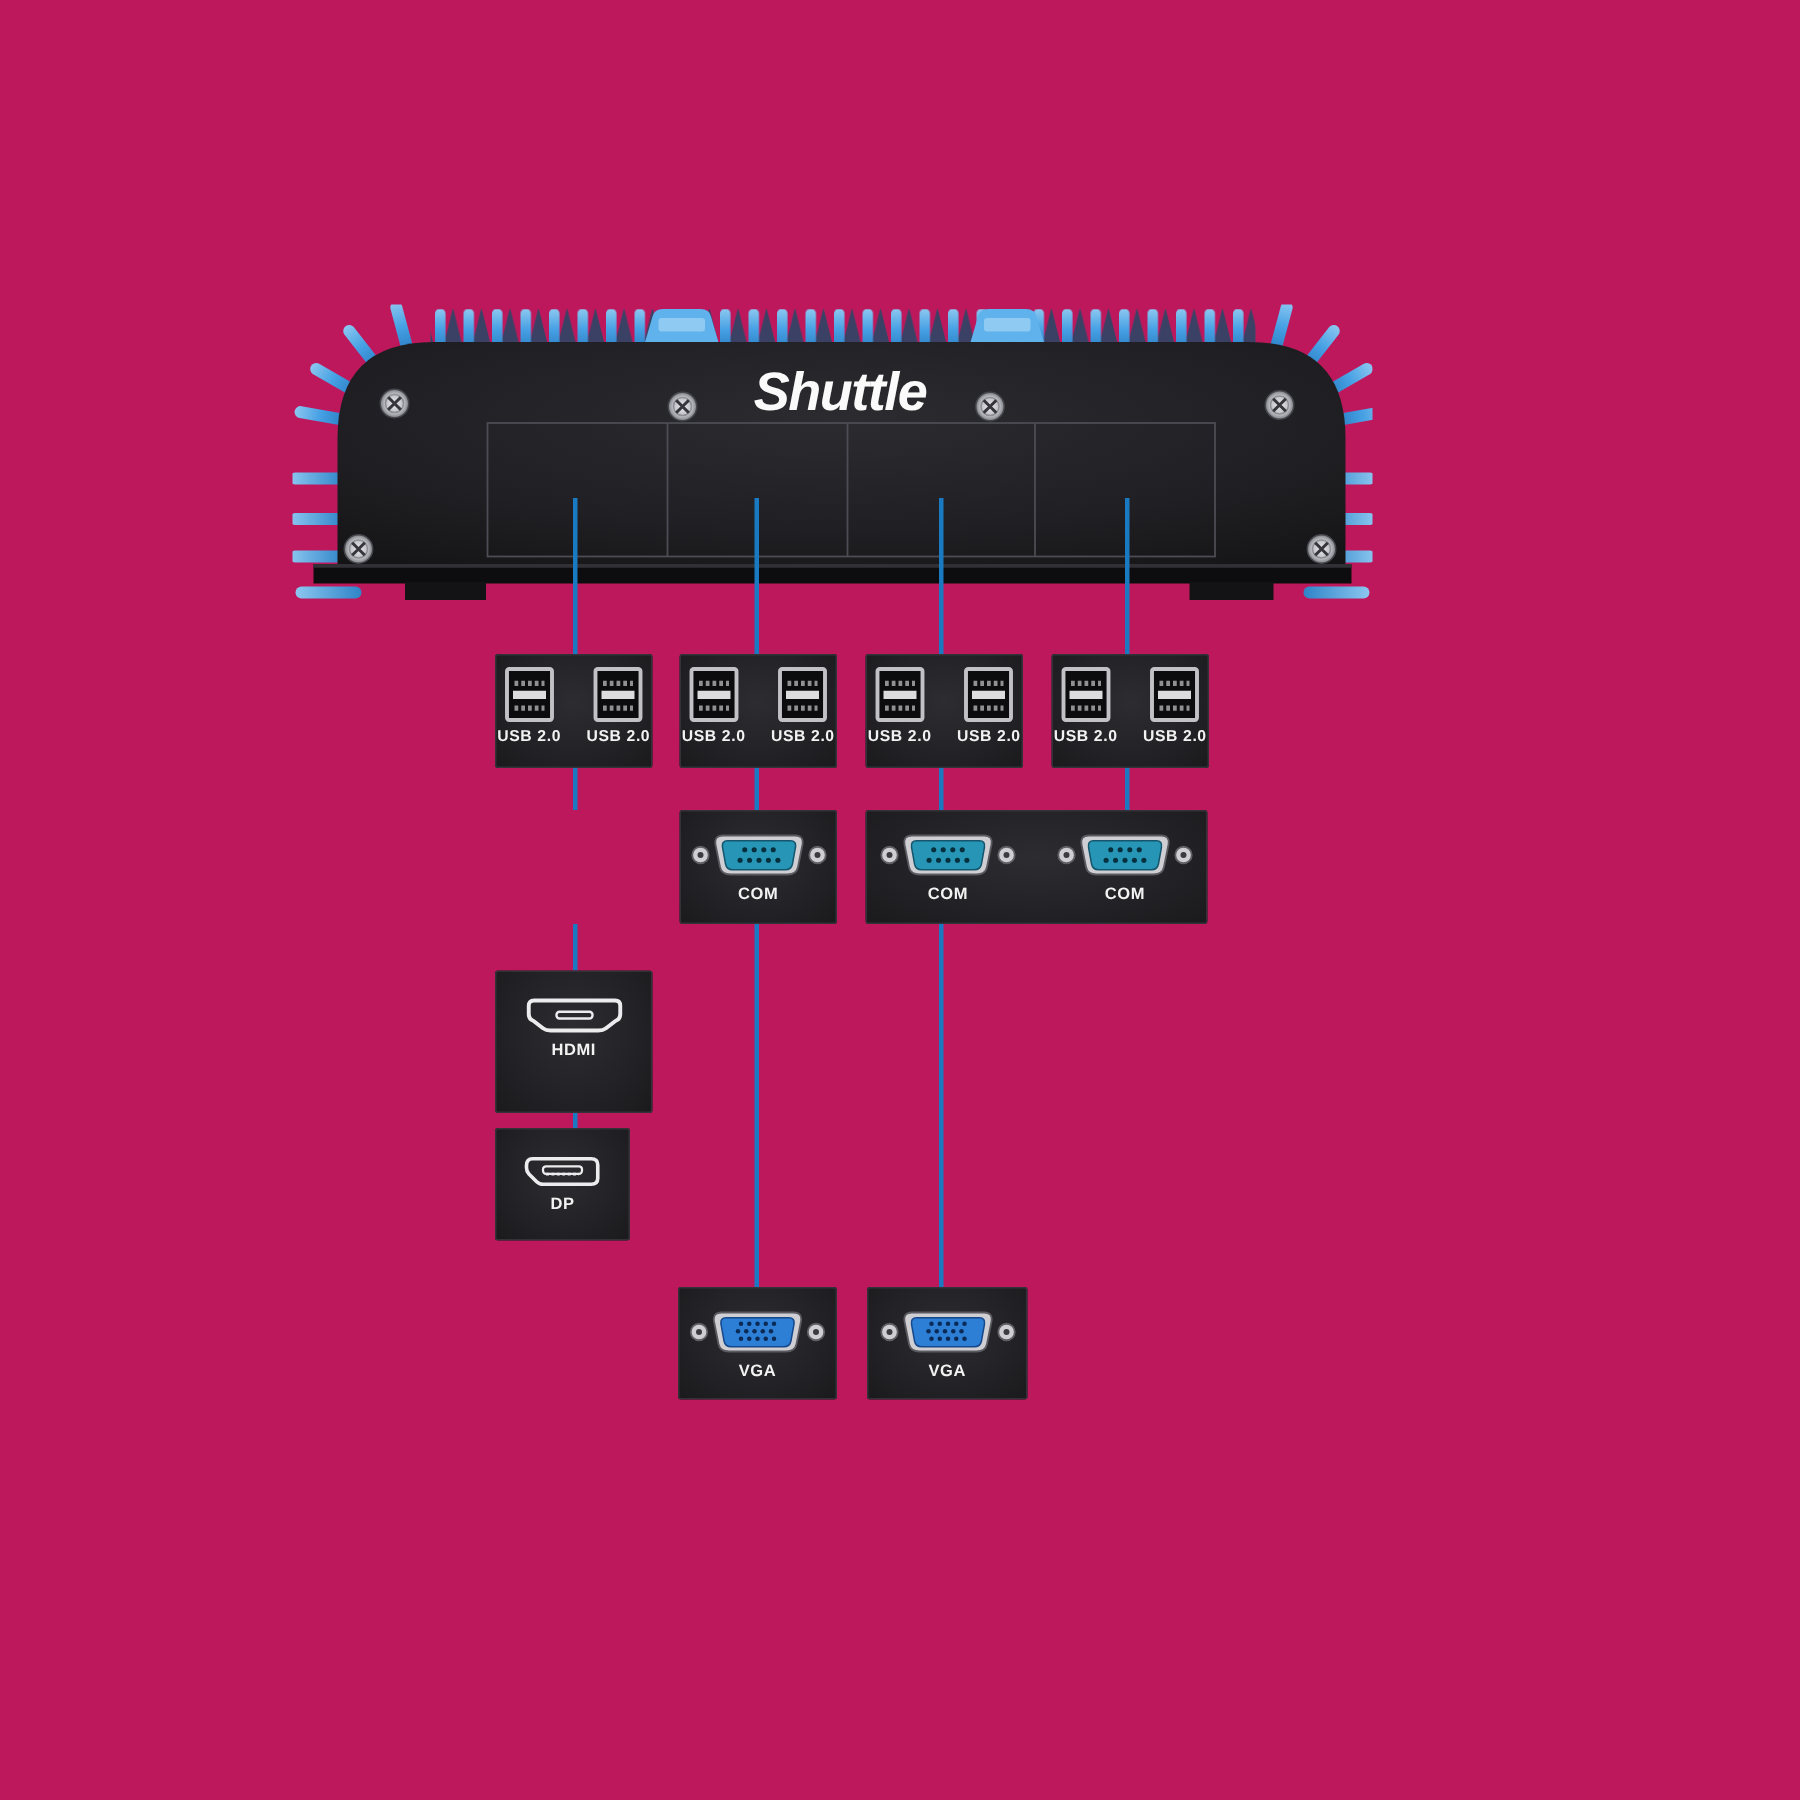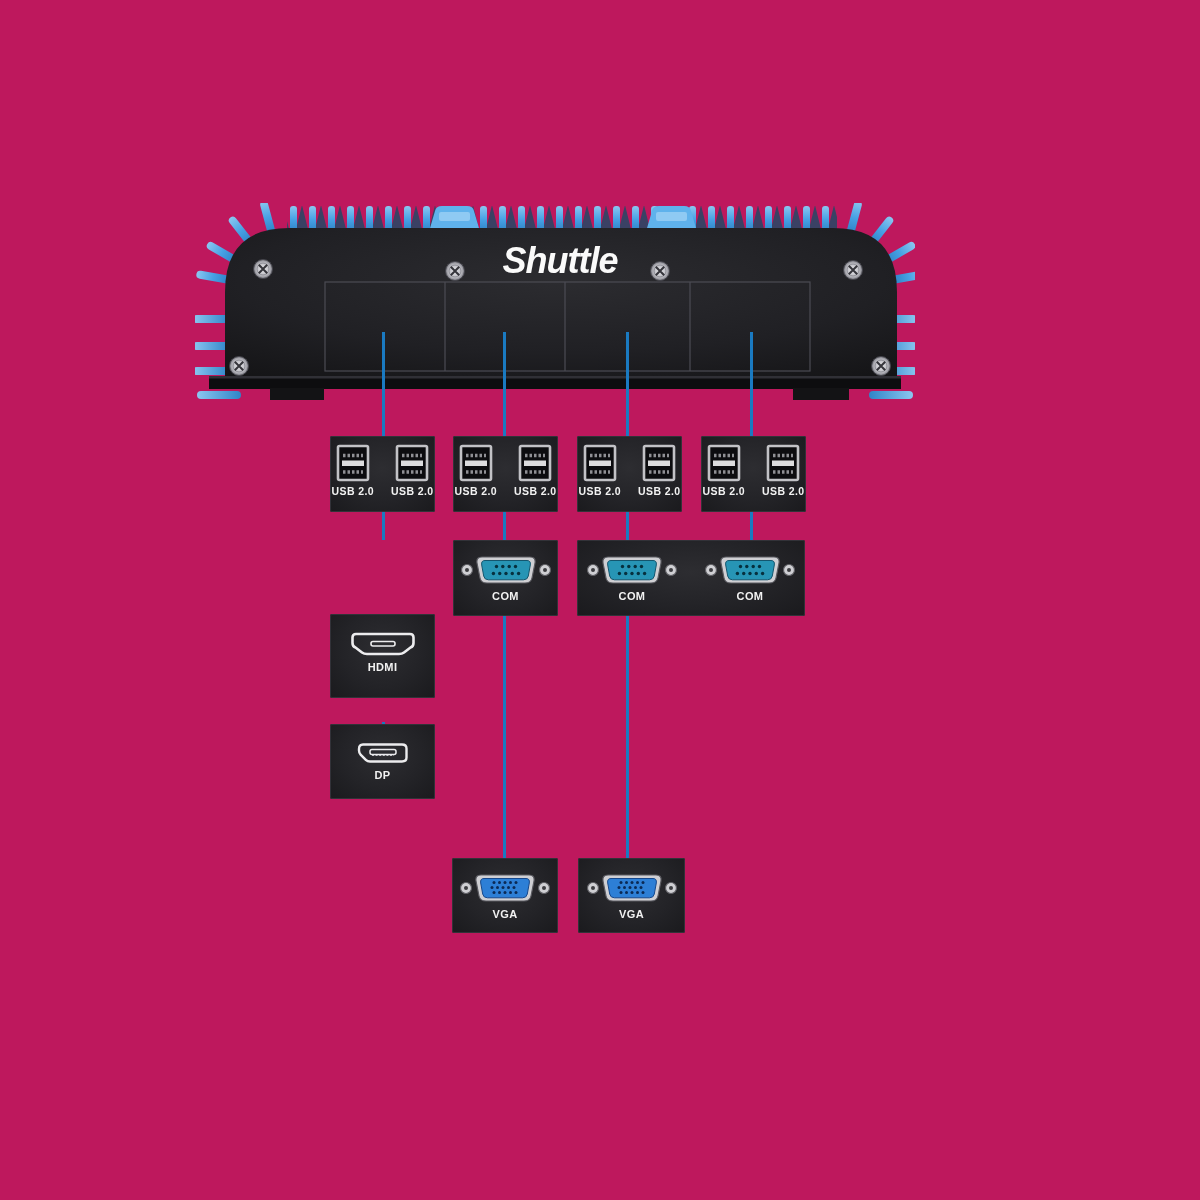--- a/index.html
+++ b/index.html
@@ -359,30 +359,30 @@
       </div>
       <div class="unit">
         <svg width="96" height="36">
             <use href="#sym-com"></use>
           </svg>
         <span class="plabel">COM</span>
       </div>
     </div>
   </div>
 
-  <div class="block" style="left:330px;top:614px;width:105px;height:84px">
+  <div class="block" style="left:330px;top:647px;width:105px;height:95px">
     <div class="unit hdmi-pad">
       <svg width="70" height="30">
           <use href="#sym-hdmi"></use>
         </svg>
       <span class="plabel">HDMI</span>
     </div>
   </div>
 
-  <div class="block" style="left:330px;top:724px;width:105px;height:75px">
+  <div class="block" style="left:330px;top:752px;width:90px;height:75px">
     <div class="unit dp-pad">
       <svg width="60" height="26">
           <use href="#sym-dp"></use>
         </svg>
       <span class="plabel">DP</span>
     </div>
   </div>
 
   <div class="block" style="left:452px;top:858px;width:106px;height:75px">
     <div class="unit single">

